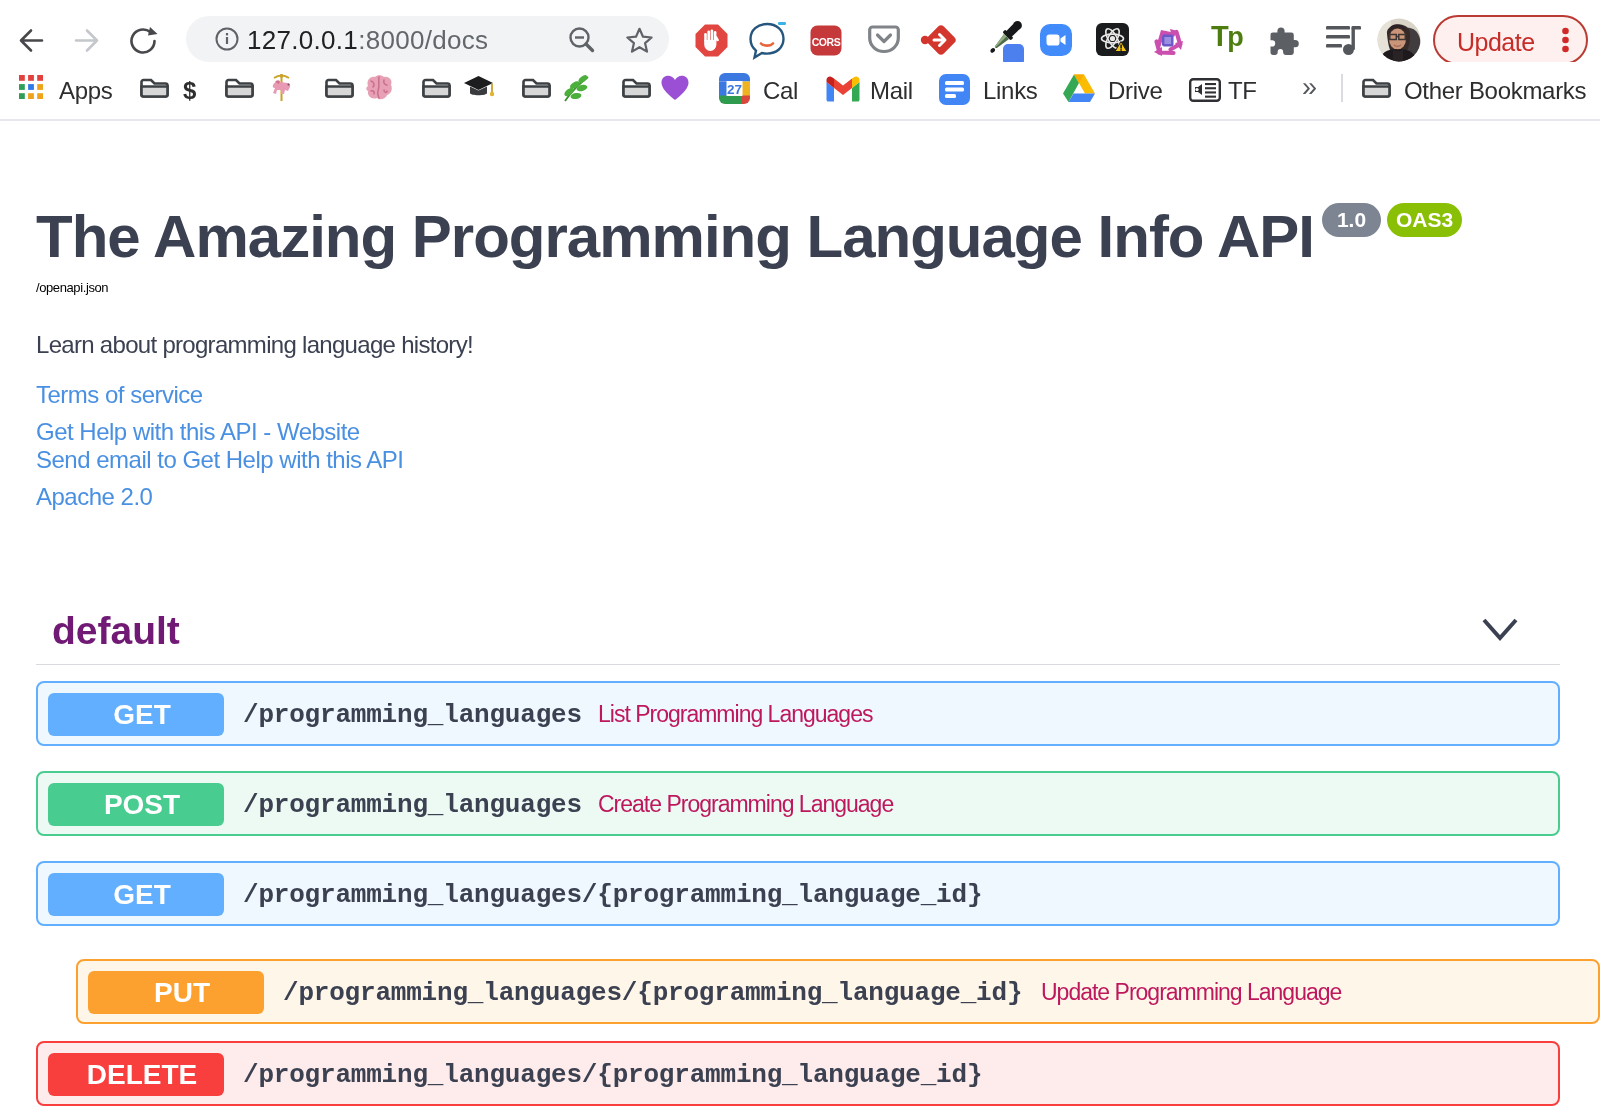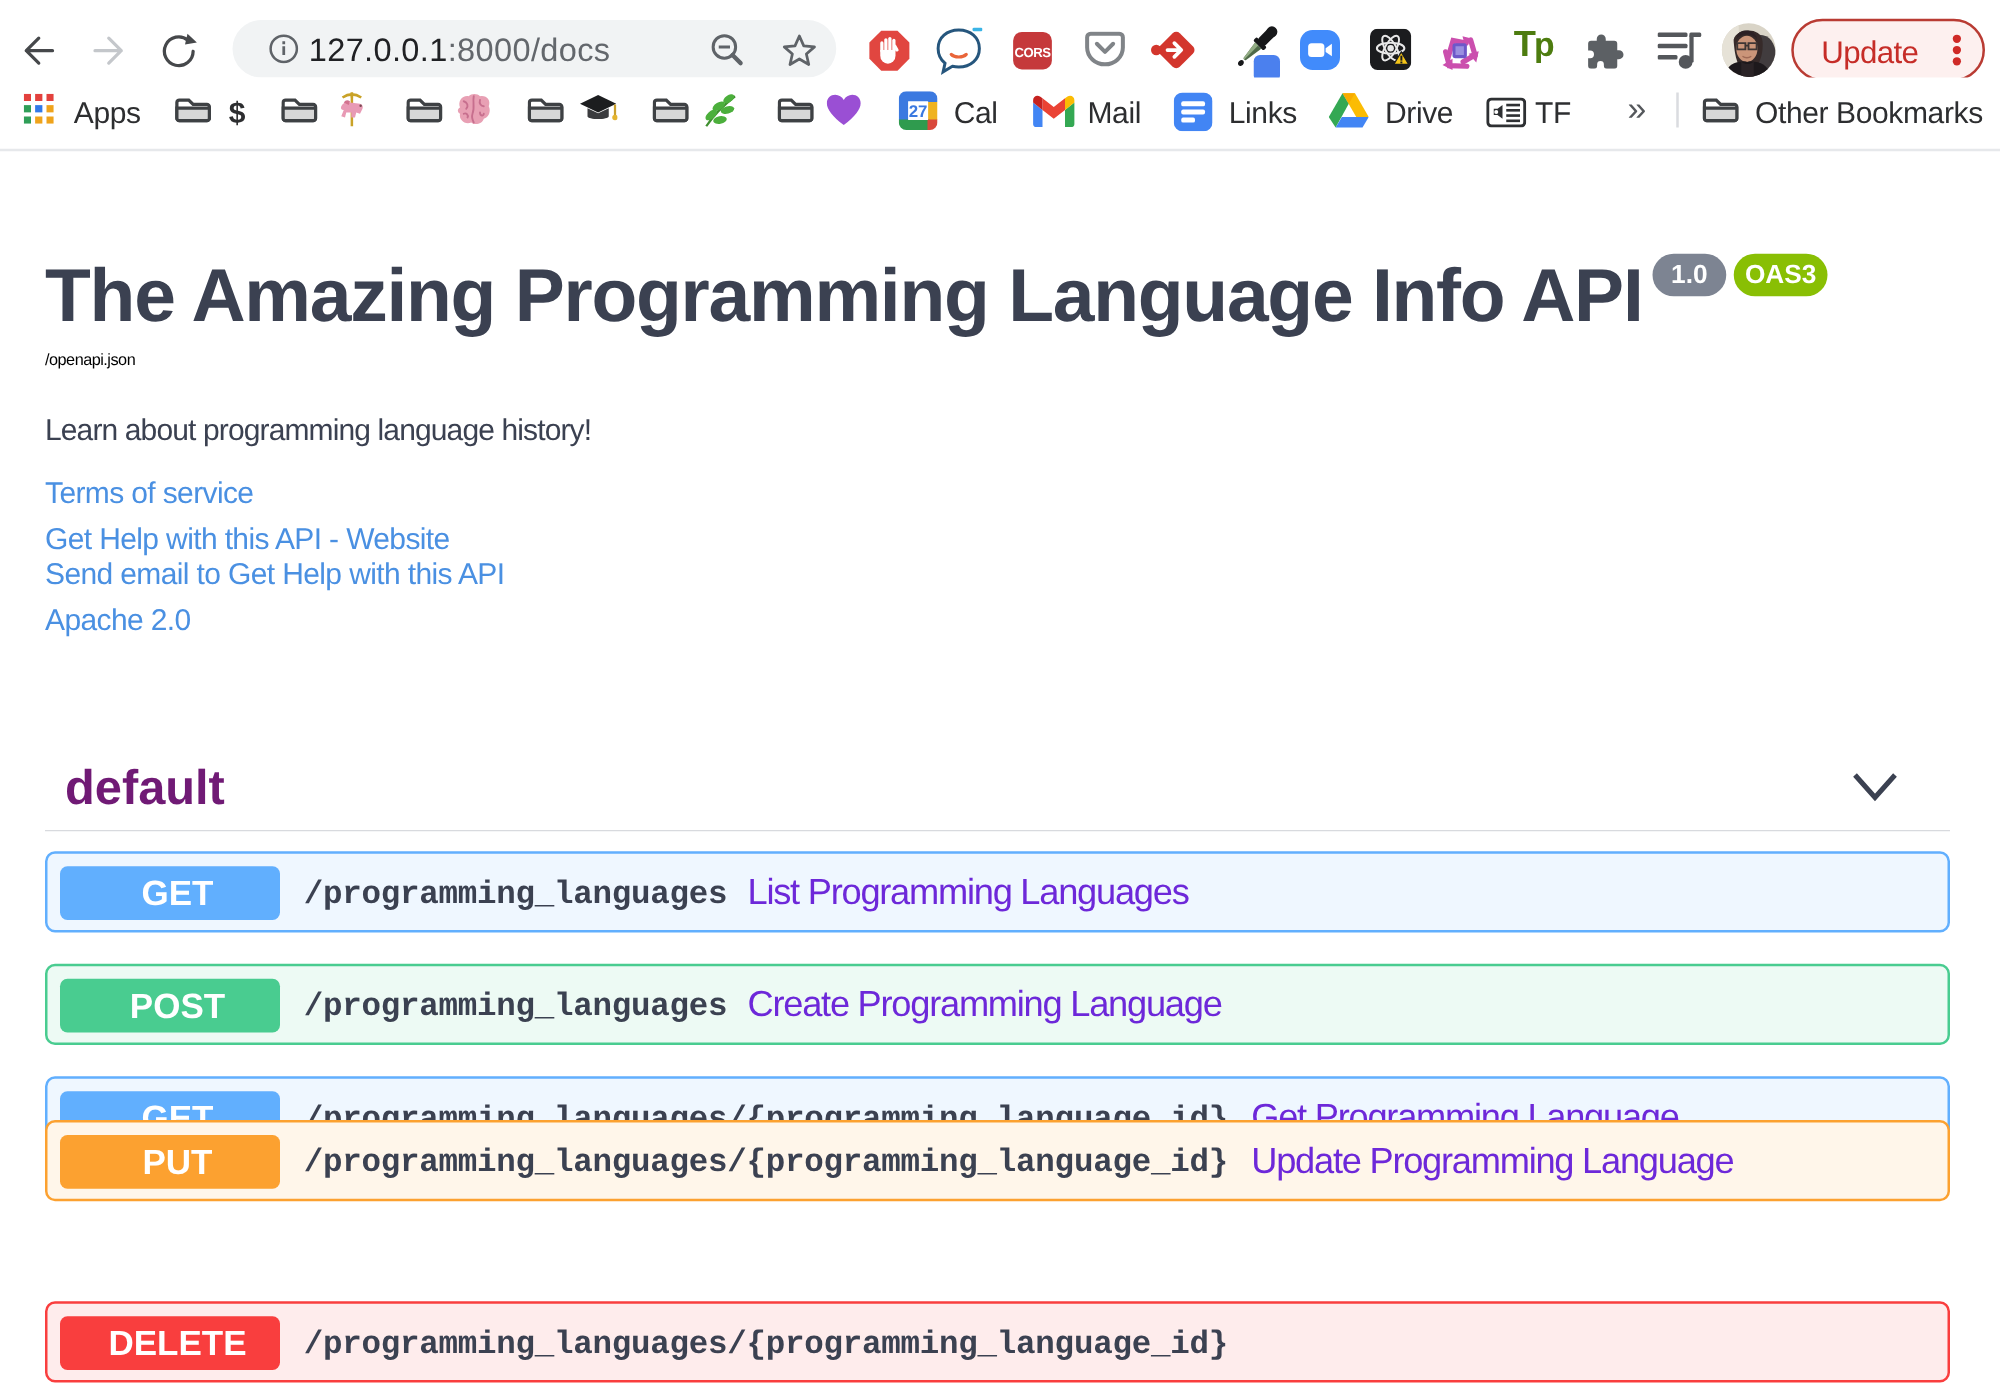--- a/index.html
+++ b/index.html
@@ -26,21 +26,21 @@
 .op-get { border-color:#61affe; background:#eff7ff; }
 .op-post { border-color:#49cc90; background:#edfaf4; }
 .op-put { border-color:#fca130; background:#fff6ea; }
 .op-delete { border-color:#f93e3e; background:#feecec; }
 .badge { position:absolute; left:10px; top:10px; width:176px; height:43px; border-radius:6px; color:#fff; font-weight:bold; font-size:28px; text-align:center; line-height:43px; letter-spacing:0;padding-left:12px; }
 .b-get { background:#61affe; }
 .b-post { background:#49cc90; }
 .b-put { background:#fca130; }
 .b-delete { background:#f93e3e; }
 .path { position:absolute; left:205px; top:2px; height:61px; line-height:61px; font-family:"Liberation Mono",monospace; font-weight:bold; font-size:26px; color:#3b4151; letter-spacing:-0.2px; }
-.summ { position:absolute; top:1px; height:61px; line-height:61px; font-size:29px; color:#6d28d9; letter-spacing:-1.0px; }
+.summ { position:absolute; top:1px; height:61px; line-height:61px; font-size:23px; color:#be185d; letter-spacing:-1.0px; }
 
 .bmtext { position:absolute; top:15px; font-size:24px; color:#2d2e30; letter-spacing:-0.3px; }
 .fold { position:absolute; top:13px; width:29px; height:27px; }
 </style>
 </head>
 <body>
 <div id="page">
 
   <div id="toolbar" class="abs" style="left:0;top:10px;width:1468px;height:62px;background:#fff;">
 
@@ -371,23 +371,22 @@
     <div class="summ" style="left:560px;">List Programming Languages</div>
   </div>
   <div class="abs op op-post" style="top:771px;">
     <div class="badge b-post">POST</div>
     <div class="path">/programming_languages</div>
     <div class="summ" style="left:560px;">Create Programming Language</div>
   </div>
   <div class="abs op op-get" style="top:861px;">
     <div class="badge b-get">GET</div>
     <div class="path">/programming_languages/{programming_language_id}</div>
-    <div class="summ" style="left:963px;">Get Programming Language</div>
-  </div>
-  <div class="abs op op-put" style="top:896px;">
+  </div>
+  <div class="abs op op-put" style="top:959px;margin-left:40px;">
     <div class="badge b-put">PUT</div>
     <div class="path">/programming_languages/{programming_language_id}</div>
     <div class="summ" style="left:963px;">Update Programming Language</div>
   </div>
   <div class="abs op op-delete" style="top:1041px;">
     <div class="badge b-delete">DELETE</div>
     <div class="path">/programming_languages/{programming_language_id}</div>
   </div>
 
 </div>

